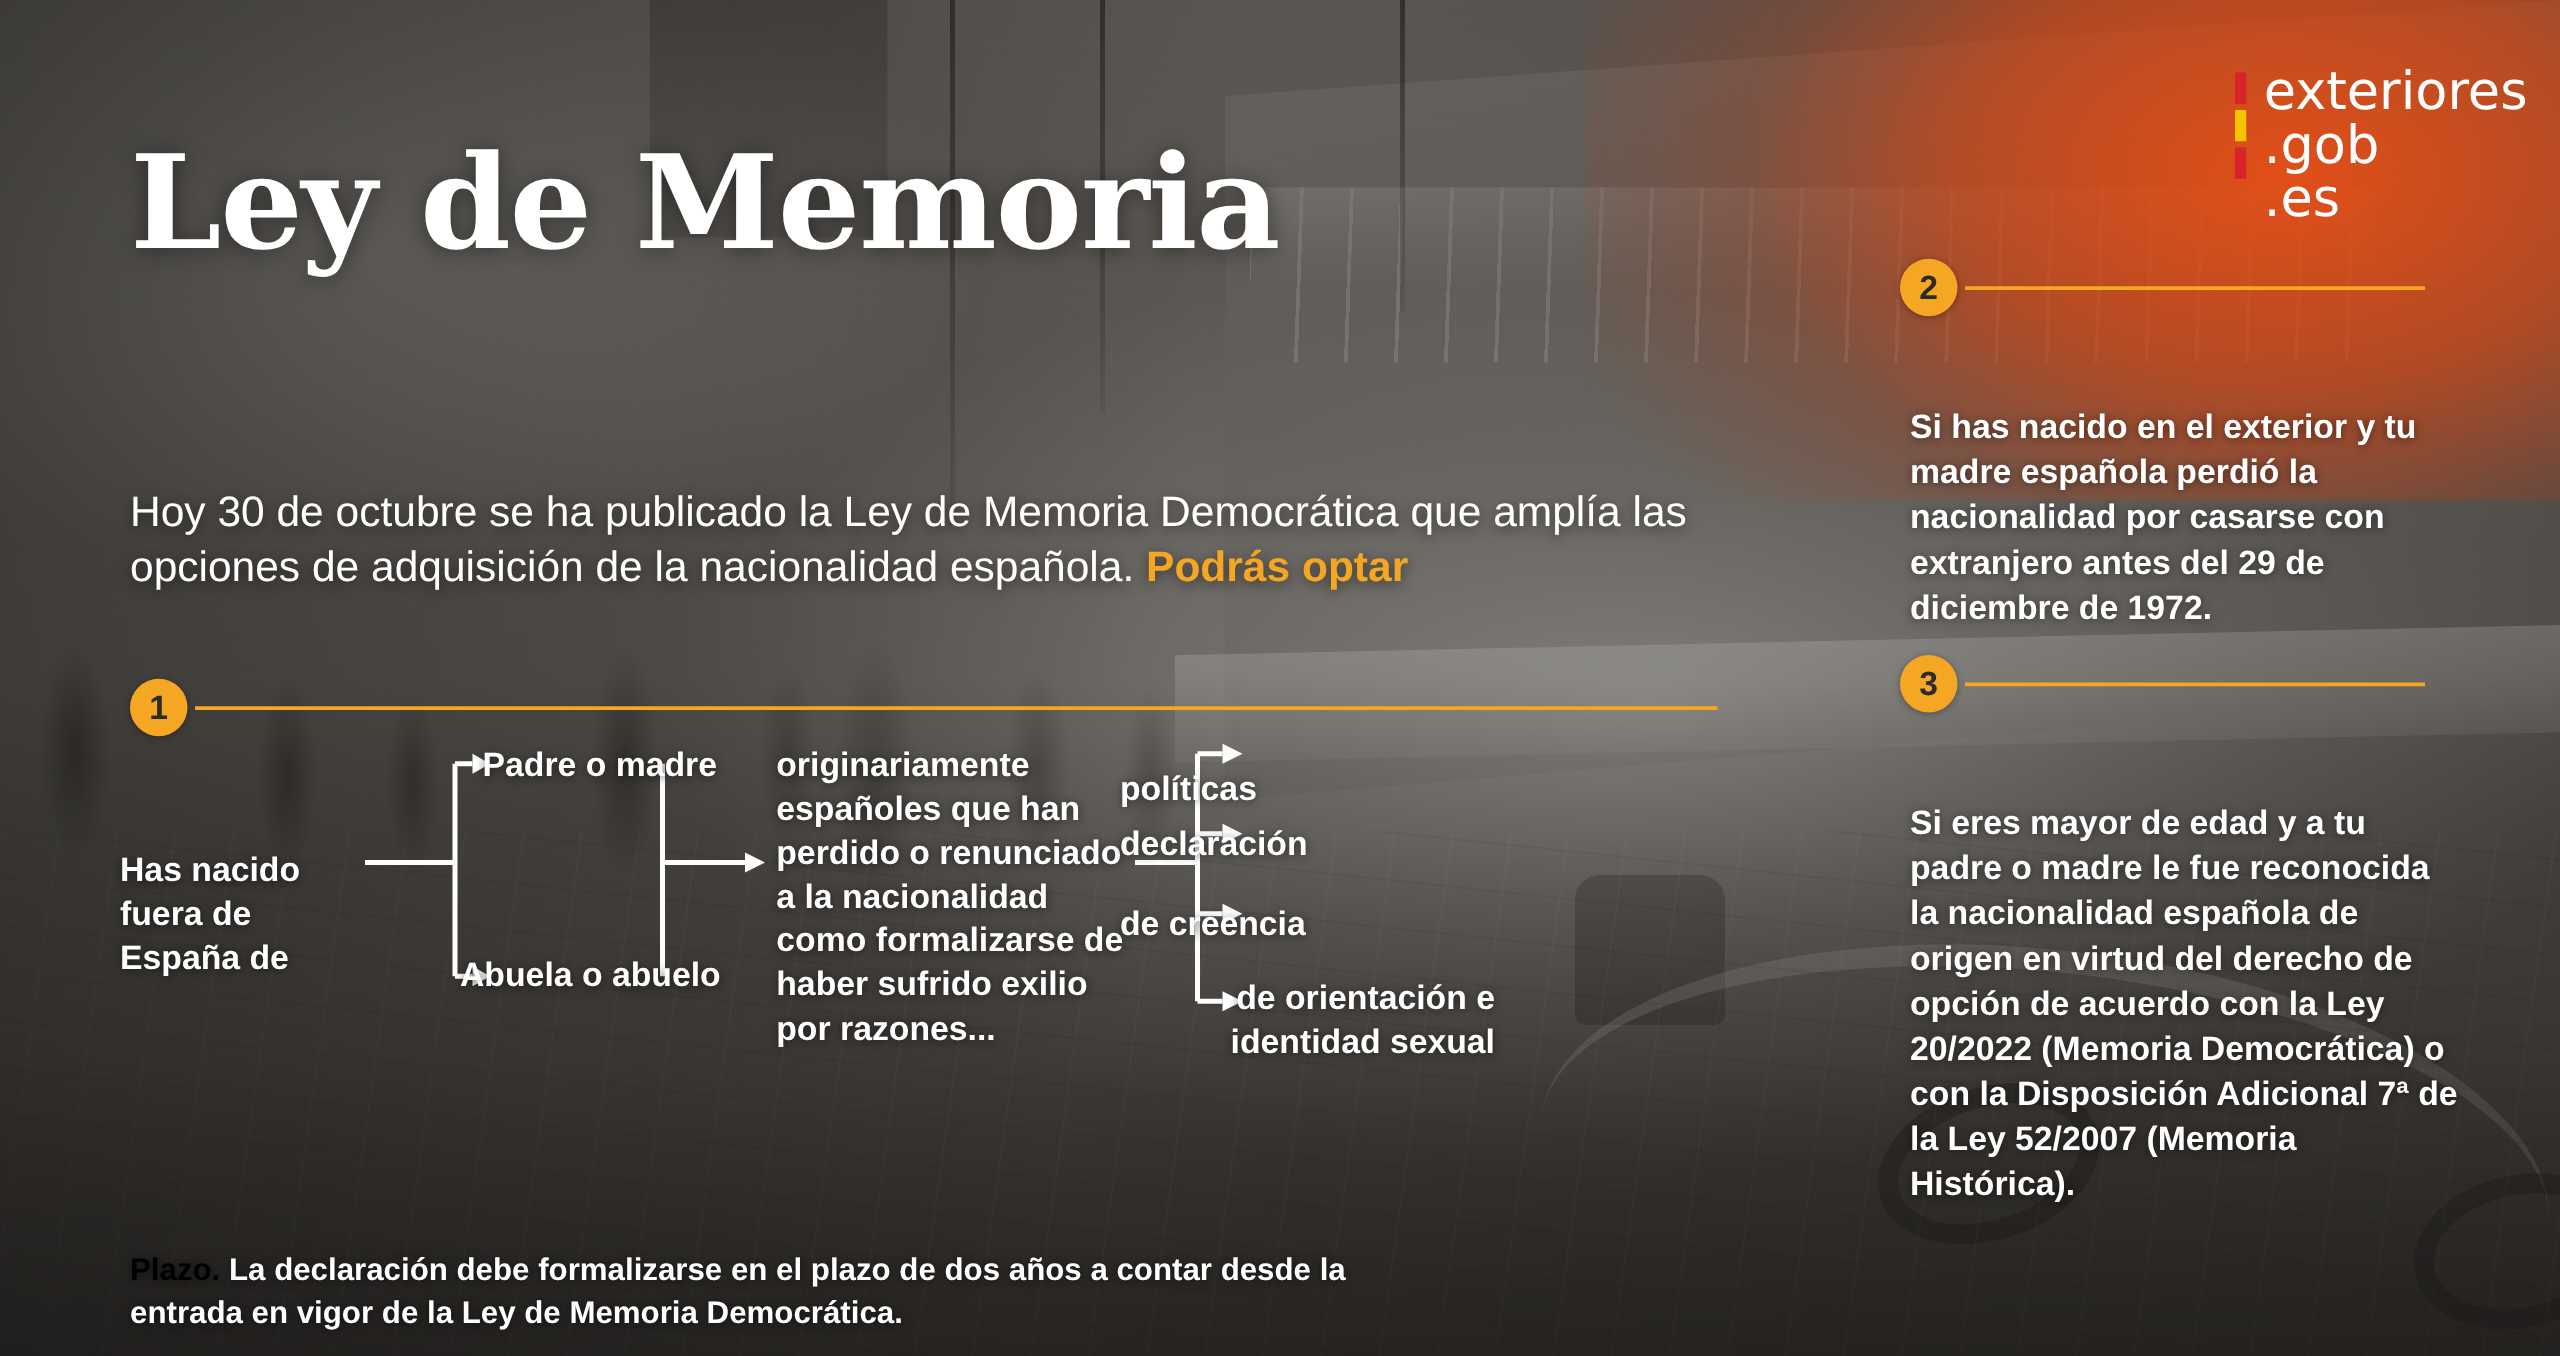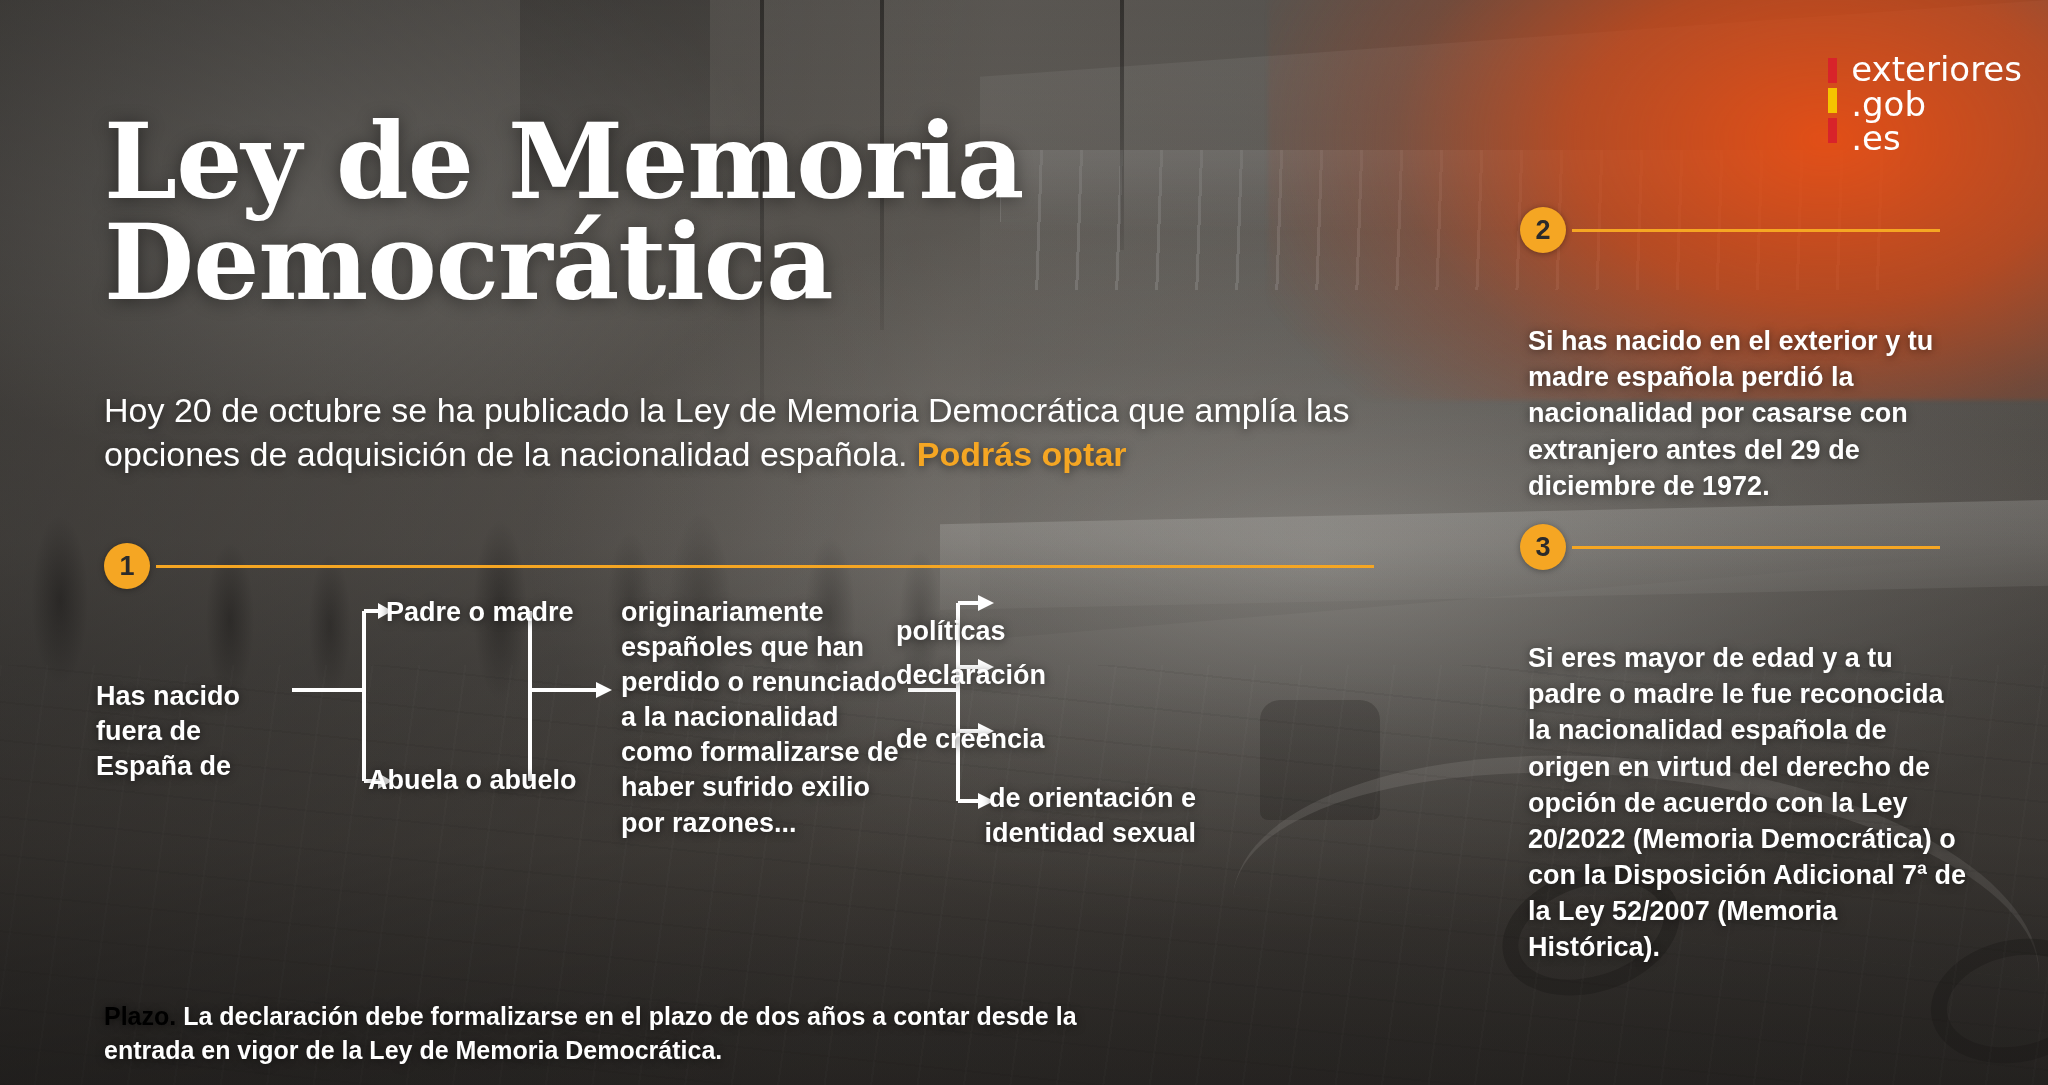--- a/index.html
+++ b/index.html
@@ -158,21 +158,21 @@
     display: flex;
     align-items: flex-start;
     gap: 14px;
   }
   .logo-bars { display: flex; flex-direction: column; gap: 5px; padding-top: 6px; }
   .logo-bars i { display: block; width: 9px; height: 25px; }
   .logo-bars i.r { background: #d8232a; }
   .logo-bars i.y { background: #f5c400; }
   .logo-text {
     font-family: "DejaVu Sans", sans-serif;
-    font-size: 34px;
+    font-size: 42px;
     line-height: 1.02;
     font-weight: 400;
     color: #ffffff;
     letter-spacing: 0px;
   }
   .logo-text .l2, .logo-text .l3 { display: block; }
 
   
   .sec { position: absolute; display: flex; align-items: center; }
   .badge {
@@ -256,25 +256,24 @@
     <div class="bg-tire2"></div>
     <div class="bg-cobble"></div>
   </div>
   <div class="scrim"></div>
   <div class="glow"></div>
 
   <div class="content">
 
     <h1 class="title">
       <span>Ley de Memoria</span><br>
-      <span>Democrática</span>
     </h1>
 
     <p class="lede">
-      <span>Hoy 20 de octubre se ha publicado la Ley de Memoria Democrática que amplía las opciones de adquisición de la nacionalidad española. </span><span class="accent">Podrás optar</span>
+      <span>Hoy 30 de octubre se ha publicado la Ley de Memoria Democrática que amplía las opciones de adquisición de la nacionalidad española. </span><span class="accent">Podrás optar</span>
     </p>
 
     <div class="logo">
       <span class="logo-bars">
         <i class="r"></i>
           <i class="y"></i>
           <i class="r"></i>
       </span>
       <span class="logo-text">
         <span class="l1">exteriores</span>

